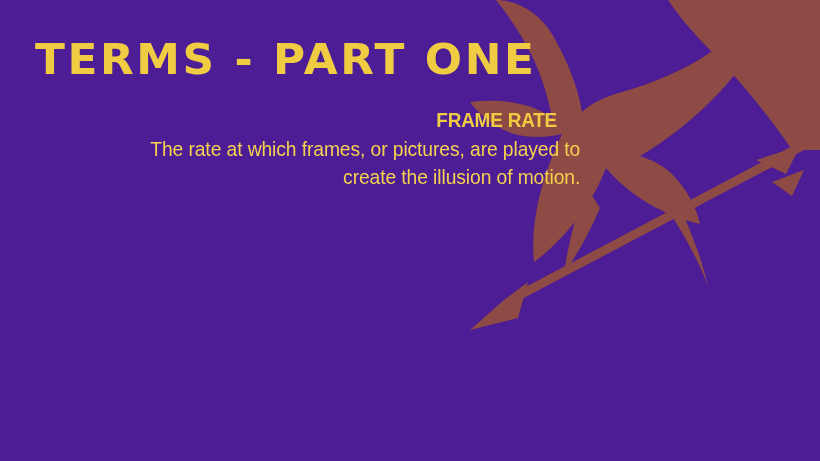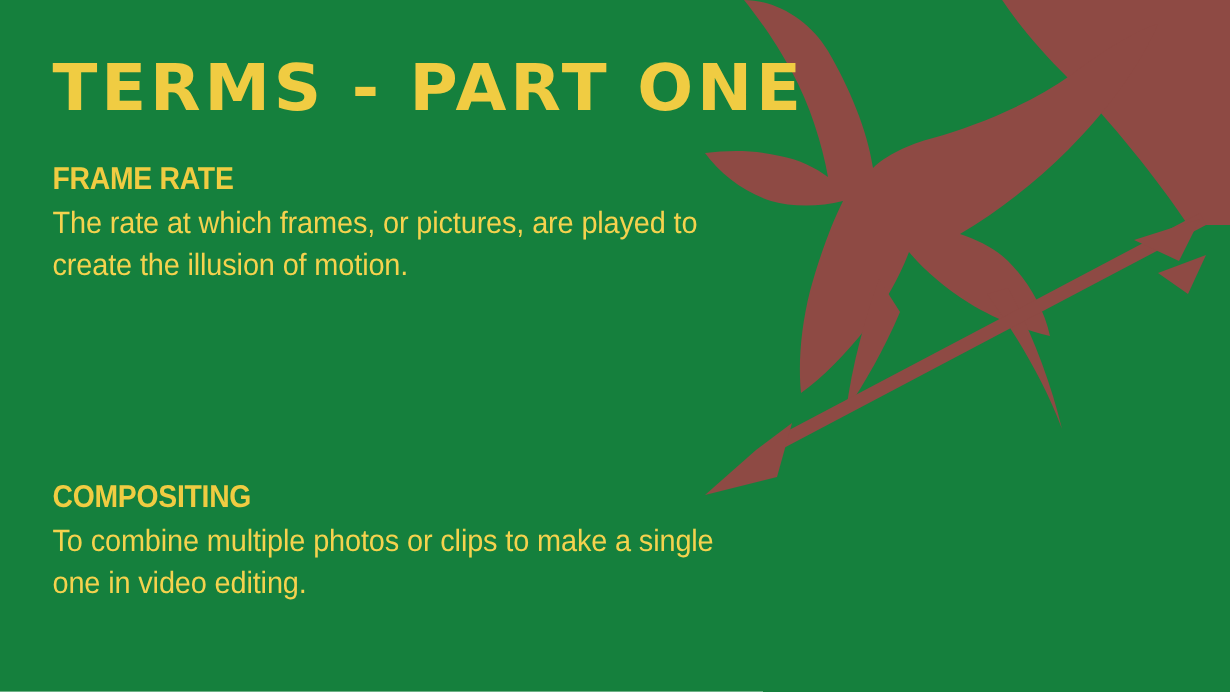--- a/index.html
+++ b/index.html
@@ -10,21 +10,21 @@
     width: 820px;
     height: 461px;
     overflow: hidden;
     font-family: "Liberation Sans", sans-serif;
   }
 
   #slide {
     position: relative;
     width: 820px;
     height: 461px;
-    background: #15803d;
+    background: #4c1d95;
     overflow: hidden;
   }
 
   
   #watermark {
     position: absolute;
     top: 0;
     right: 0;
     width: 420px;
     height: 380px;
@@ -59,21 +59,21 @@
     white-space: nowrap;
     transform: scaleX(1.02);
     transform-origin: left center;
   }
 
   .term-block {
     position: absolute;
     left: 0;
     width: 580px;
   }
-  #block-0 { top: 108px; }
+  #block-0 { top: 108px; text-align: right; }
   #block-1 { top: 215px; }
   #block-2 { top: 320px; }
 
   .term-heading {
     margin: 0 0 3px 0;
     color: #F0CC42;
     font-family: "Liberation Sans", sans-serif;
     font-size: 21px;
     font-weight: bold;
     line-height: 1.12;
@@ -153,22 +153,15 @@
 
     <div class="term-block" id="block-0">
       <h2 class="term-heading">FRAME RATE</h2>
       <p class="term-body">
         <span class="line">The rate at which frames, or pictures, are played to</span>
         <span class="line">create the illusion of motion.</span>
       </p>
     </div>
 
 
-    <div class="term-block" id="block-2">
-      <h2 class="term-heading">COMPOSITING</h2>
-      <p class="term-body">
-        <span class="line">To combine multiple photos or clips to make a single</span>
-        <span class="line">one in video editing.</span>
-      </p>
-    </div>
 
   </div>
 </div>
 
 </body></html>

